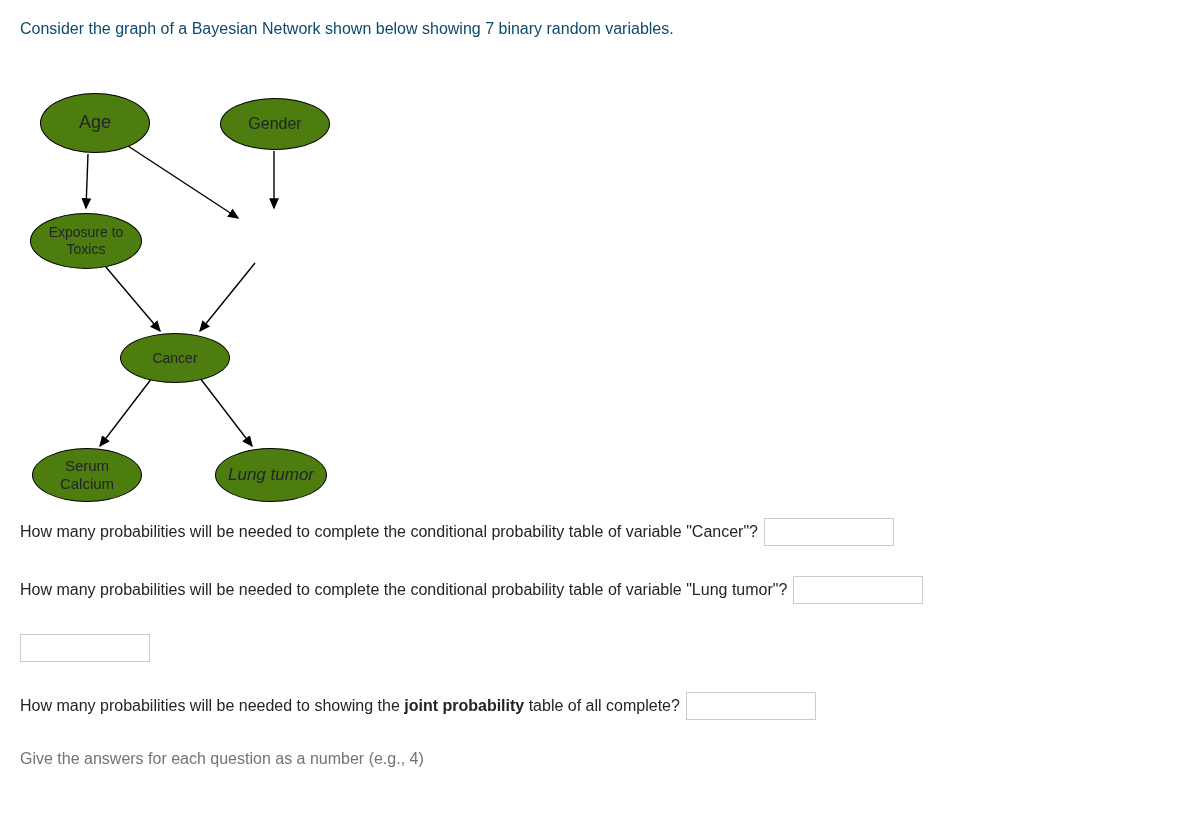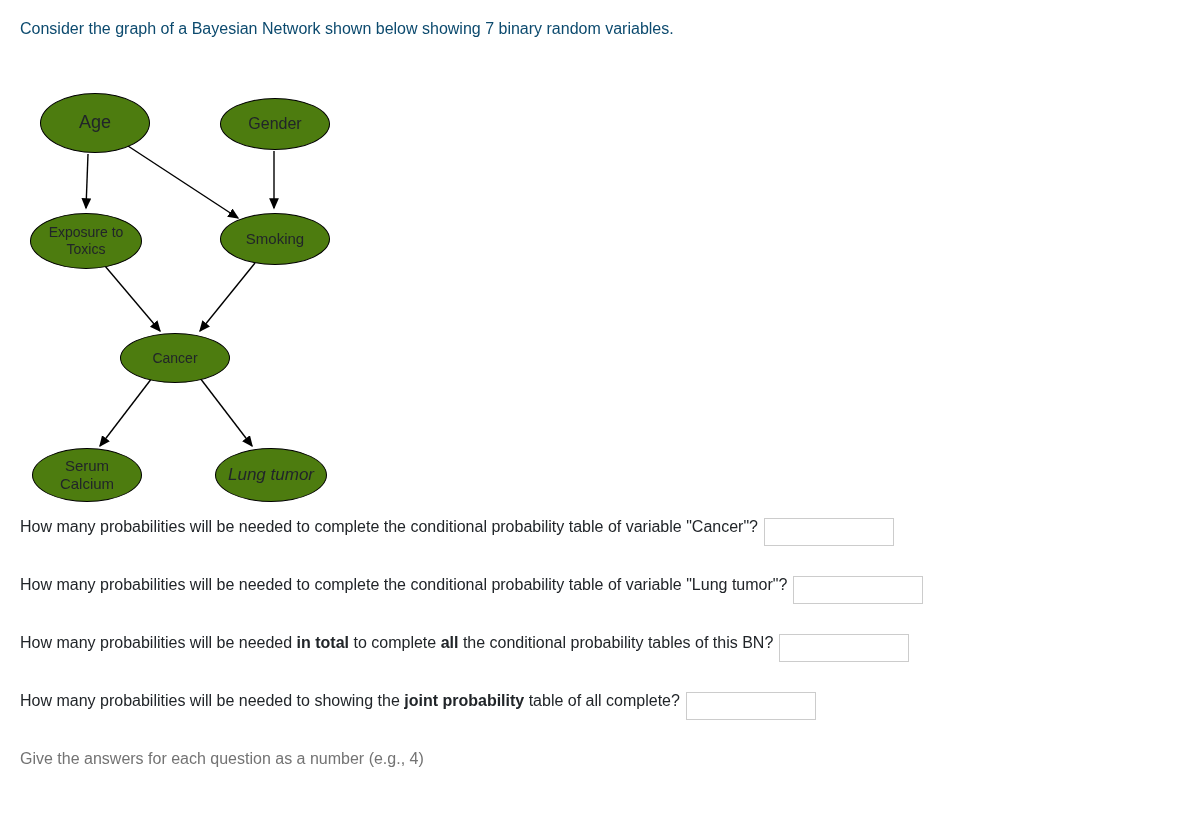--- a/index.html
+++ b/index.html
@@ -91,20 +91,21 @@
     svg.edges {
       position: absolute;
       left: 0;
       top: 0;
       width: 100%;
       height: 100%;
       pointer-events: none;
     }
     .question-row {
       display: flex;
+      align-items: center;
       margin-bottom: 30px;
       font-size: 16px;
       color: #212529;
     }
     .question-row .qtext {
       margin-right: 6px;
     }
     .question-row input {
       border: 1px solid #ccc;
       height: 28px;
@@ -145,40 +146,36 @@
     <line x1="235" y1="205" x2="180" y2="273" stroke="#000" stroke-width="1.4" marker-end="url(#arrowhead)"></line>
 
     <line x1="132" y1="320" x2="80" y2="388" stroke="#000" stroke-width="1.4" marker-end="url(#arrowhead)"></line>
 
     <line x1="180" y1="320" x2="232" y2="388" stroke="#000" stroke-width="1.4" marker-end="url(#arrowhead)"></line>
   </svg>
 
   <div class="node node-age">Age</div>
   <div class="node node-gender">Gender</div>
   <div class="node node-exposure">Exposure to Toxics</div>
-  <div class="node node-smoking">Smoking</div>
   <div class="node node-cancer">Cancer</div>
   <div class="node node-serum">Serum Calcium</div>
   <div class="node node-lung">Lung tumor</div>
 </div>
 
 <div class="question-row">
   <span class="qtext">How many probabilities will be needed to complete the conditional probability table of variable "Cancer"?</span>
   <input type="text" value="" style="">
 </div>
 
 <div class="question-row">
   <span class="qtext">How many probabilities will be needed to complete the conditional probability table of variable "Lung tumor"?</span>
   <input type="text" value="" style="">
 </div>
 
 <div class="question-row">
-  <span class="qtext">
-    <span>How many probabilities will be needed </span><strong>in total</strong><span> to complete </span><strong>all</strong><span> the conditional probability tables of this BN?</span>
-  </span>
   <input type="text" value="" style="">
 </div>
 
 <div class="question-row">
   <span class="qtext">
     <span>How many probabilities will be needed to showing the </span><strong>joint probability</strong><span> table of all complete?</span>
   </span>
   <input type="text" value="" style="">
 </div>
 

